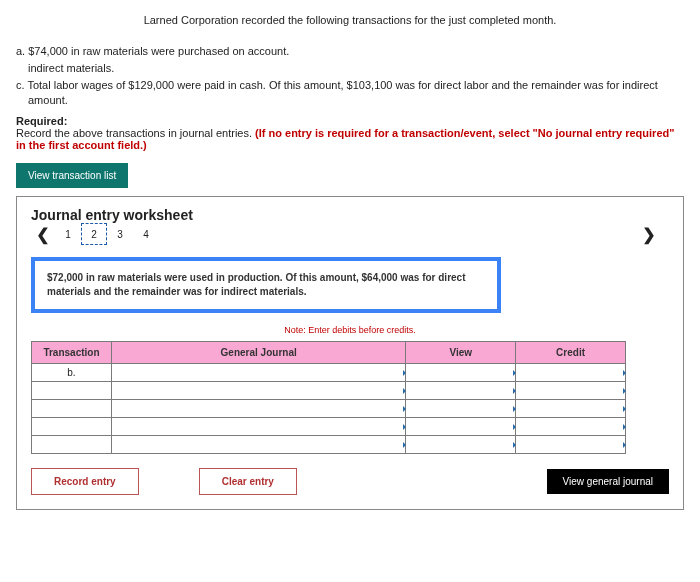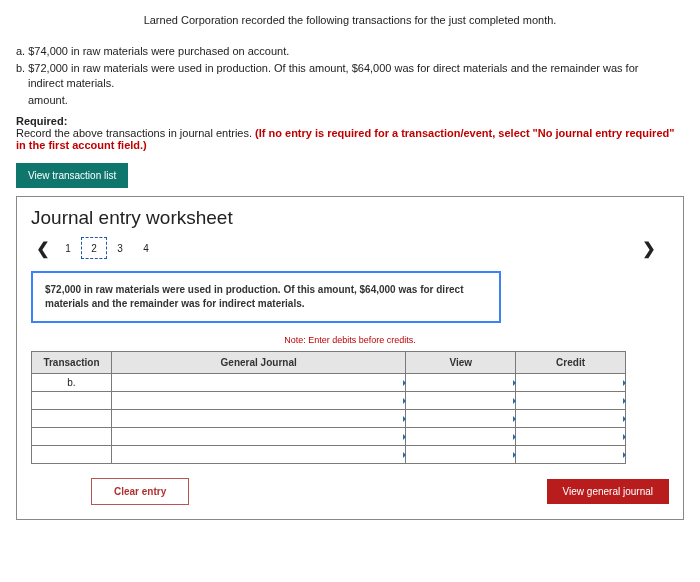--- a/index.html
+++ b/index.html
@@ -26,24 +26,23 @@
     padding: 7px 12px;
     border: none;
     cursor: pointer;
   }
   .view-list { margin-bottom: 8px; }
   .worksheet-box {
     border: 1px solid #888;
     padding: 10px 14px 14px 14px;
   }
   .ws-title {
-    font-size: 19px;
-    font-weight: normal;
-    font-family: Verdana, Arial, sans-serif;
-    margin-bottom: 8px;
+    font-size: 14px;
+    font-weight: bold;
+    font-family: Verdana, Arial, sans-serif;
   }
   .pager {
     display: flex;
     align-items: center;
     gap: 0;
     margin-bottom: 12px;
   }
   .chev {
     font-size: 16px;
     font-weight: bold;
@@ -59,21 +58,21 @@
     display: flex;
     align-items: center;
     justify-content: center;
     font-size: 10px;
     cursor: pointer;
   }
   .page-num.active {
     border: 1.5px dashed #1a5aa8;
   }
   .desc-box {
-    border: 2px solid #3b82f6;
+    border: 4px solid #3b82f6;
     padding: 10px 12px;
     font-family: Verdana, Arial, sans-serif;
     font-size: 10px;
     font-weight: bold;
     color: #333;
     line-height: 1.4;
     margin-bottom: 12px;
     max-width: 470px;
   }
   .note {
@@ -82,21 +81,21 @@
     font-size: 9px;
     margin-bottom: 6px;
     text-align: center;
   }
   table.je {
     border-collapse: collapse;
     width: 595px;
     margin-bottom: 14px;
   }
   table.je th {
-    background: #e5e5e5;
+    background: #f9a8d4;
     border: 1px solid #7a7a7a;
     font-family: Verdana, Arial, sans-serif;
     font-size: 10px;
     font-weight: bold;
     color: #333;
     padding: 5px 4px;
     text-align: center;
   }
   table.je td {
     border: 1px solid #7a7a7a;
@@ -127,41 +126,41 @@
     color: #b03030;
     font-family: Verdana, Arial, sans-serif;
     font-size: 10px;
     font-weight: bold;
     padding: 7px 22px;
     cursor: pointer;
   }
   .btn-row .spacer { width: 60px; }
   .btn-row .spacer-big { flex: 1; }
   .btn-gj {
-    background: #b91c1c;
+    background: #000000;
     color: #fff;
     border: none;
     font-family: Verdana, Arial, sans-serif;
     font-size: 10px;
     padding: 7px 16px;
     cursor: pointer;
   }
 </style>
 </head>
 <body>
 
 <div class="intro">Larned Corporation recorded the following transactions for the just completed month.</div>
 
 <div class="txn-list">
   <div class="txn-item">a. $74,000 in raw materials were purchased on account.</div>
   <div class="txn-item">
-    <span>b. $72,000 in raw materials were used in production. Of this amount, $64,000 was for direct materials and the remainder was for</span>
     <span class="sub">indirect materials.</span>
   </div>
   <div class="txn-item">
+    <span>c. Total labor wages of $129,000 were paid in cash. Of this amount, $103,100 was for direct labor and the remainder was for indirect</span>
     <span class="sub">amount.</span>
   </div>
 </div>
 
 <div class="required">
   <b>Required:</b><br>
   <span>Record the above transactions in journal entries. </span><span class="red"><b>(If no entry is required for a transaction/event, select "No journal entry required" in the first account field.)</b></span>
 </div>
 
 <div class="view-list">
@@ -251,18 +250,19 @@
             <span class="tick"></span>
           </td>
         <td>
             <span class="tick"></span>
           </td>
       </tr>
     </tbody>
   </table>
 
   <div class="btn-row">
+    <button class="btn-white">Record entry</button>
     <span class="spacer"></span>
     <button class="btn-white">Clear entry</button>
     <span class="spacer-big"></span>
     <button class="btn-gj">View general journal</button>
   </div>
 </div>
 
 </body></html>

